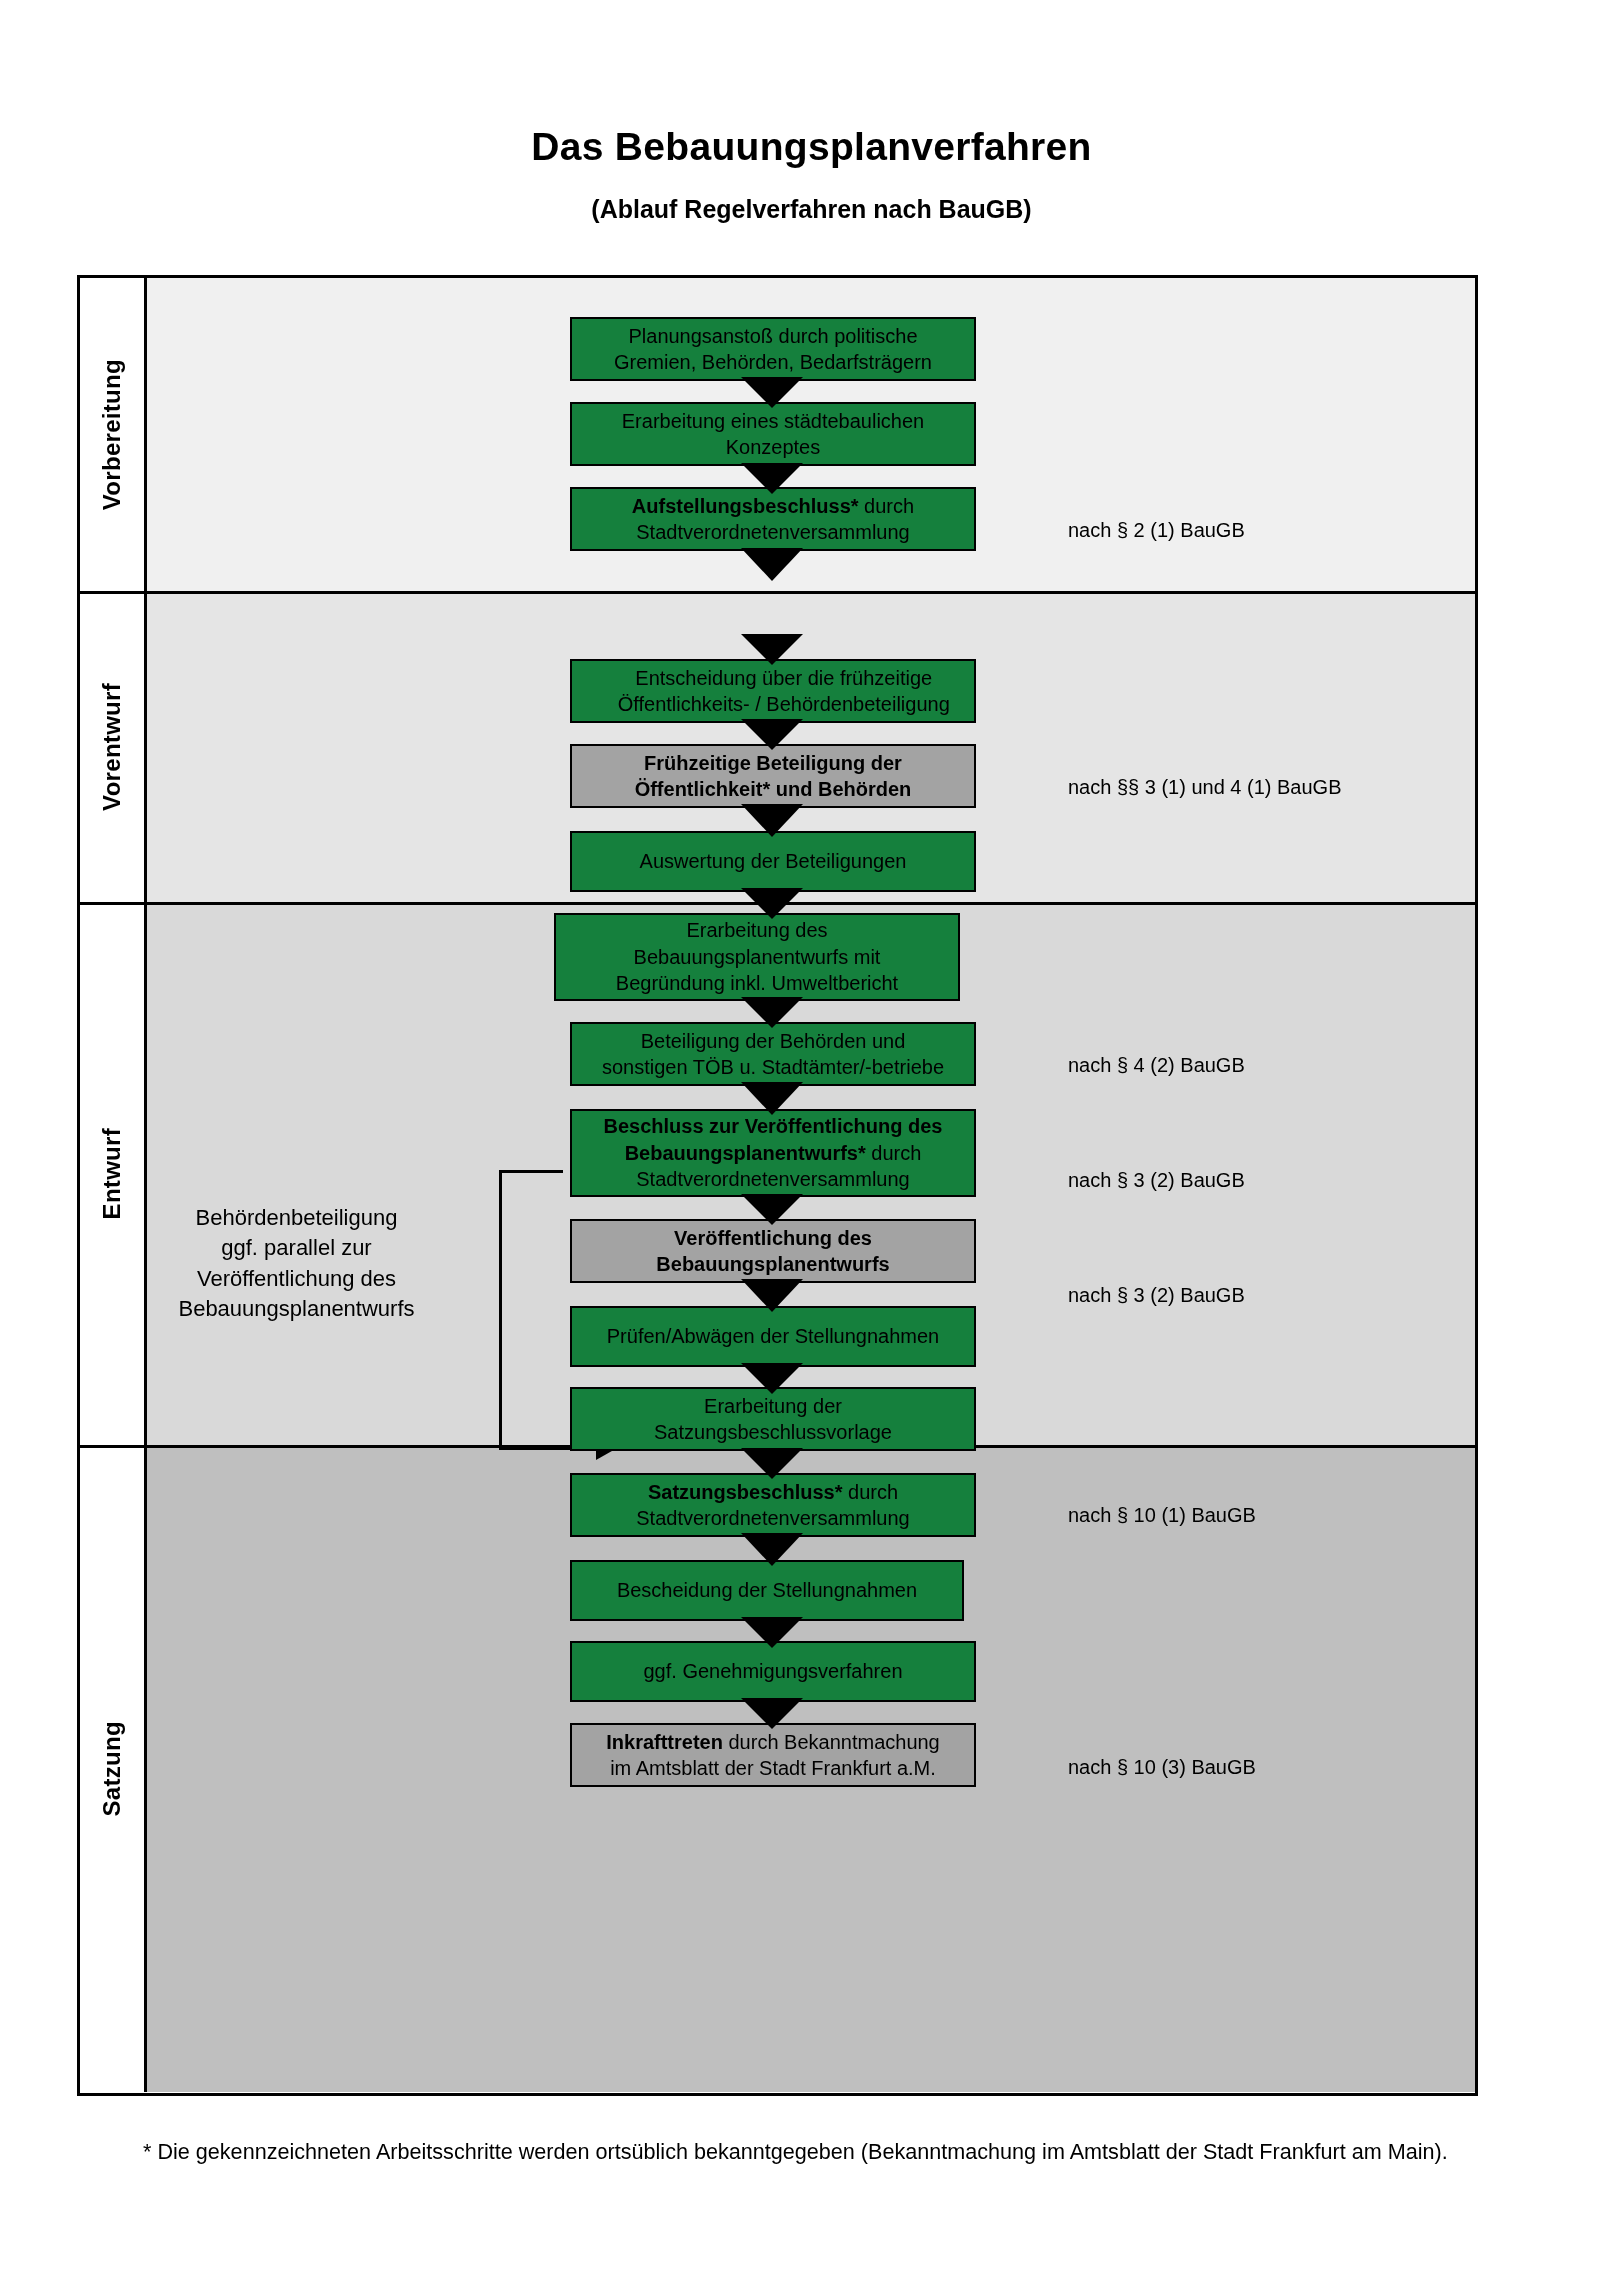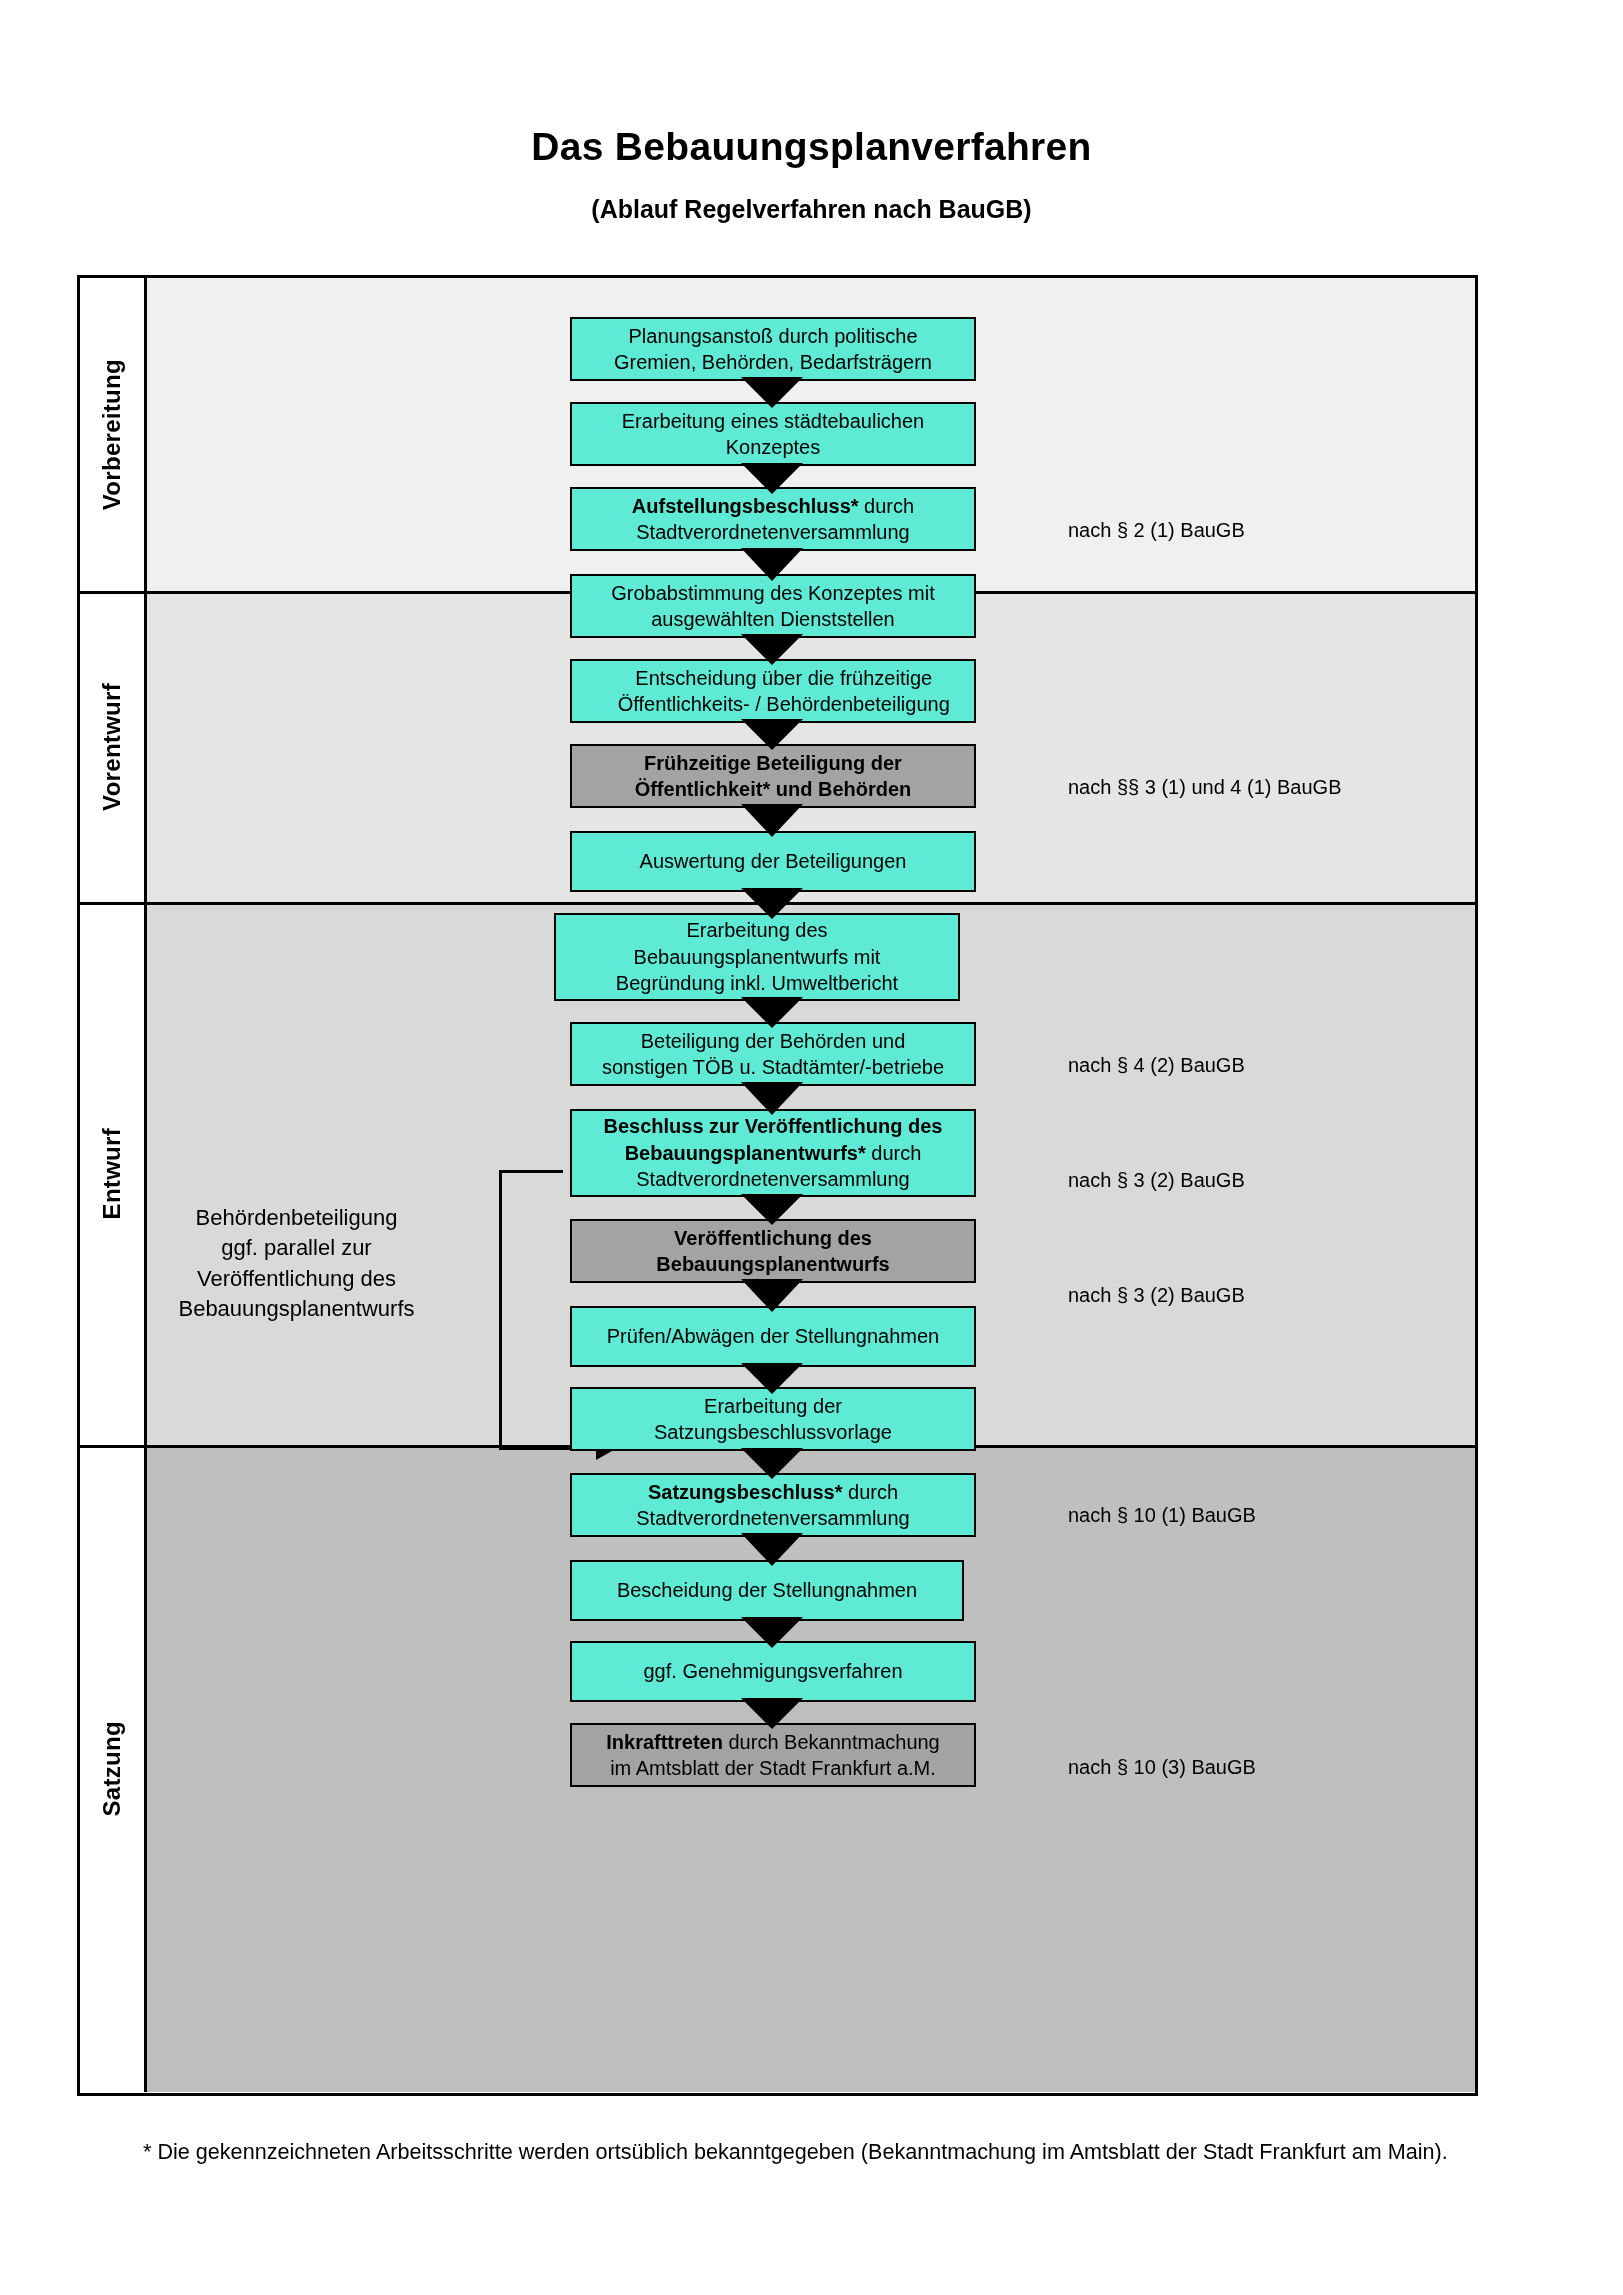--- a/index.html
+++ b/index.html
@@ -86,21 +86,21 @@
     width: 100%;
     height: 0;
     border-top: 3.3px solid #000000;
   }
 
   
   .flow-box {
     position: absolute;
     box-sizing: border-box;
     border: 2.6px solid #000000;
-    background: #5eead4;
+    background: #15803d;
     display: flex;
     align-items: center;
     justify-content: center;
     text-align: center;
     font-size: 20px;
     line-height: 1.32;
     padding: 2.6px 6.5px;
   }
   .flow-box.blue {
     background: #a3a3a3;
@@ -247,26 +247,20 @@
   <div class="down-arrow" style="left:661px; top:185px; border-top-width:31px;"></div>
 
   <div class="flow-box" style="left:490px; top:209px; width:406px; height:64px;">
     <span class="txt">
       <b>Aufstellungsbeschluss*</b><span> durch</span><br>
       <span>Stadtverordnetenversammlung</span>
     </span>
   </div>
   <div class="down-arrow" style="left:661px; top:270px; border-top-width:33px;"></div>
 
-  <div class="flow-box" style="left:490px; top:296px; width:406px; height:64px;">
-    <span class="txt">
-      <span>Grobabstimmung des Konzeptes mit</span><br>
-      <span>ausgewählten Dienststellen</span>
-    </span>
-  </div>
   <div class="down-arrow" style="left:661px; top:356px; border-top-width:31px;"></div>
 
   <div class="flow-box" style="left:490px; top:381px; width:406px; height:64px;padding-left:28px;">
     <span class="txt">
       <span>Entscheidung über die frühzeitige</span><br>
       <span>Öffentlichkeits- / Behördenbeteiligung</span>
     </span>
   </div>
   <div class="down-arrow" style="left:661px; top:441px; border-top-width:31px;"></div>
 

